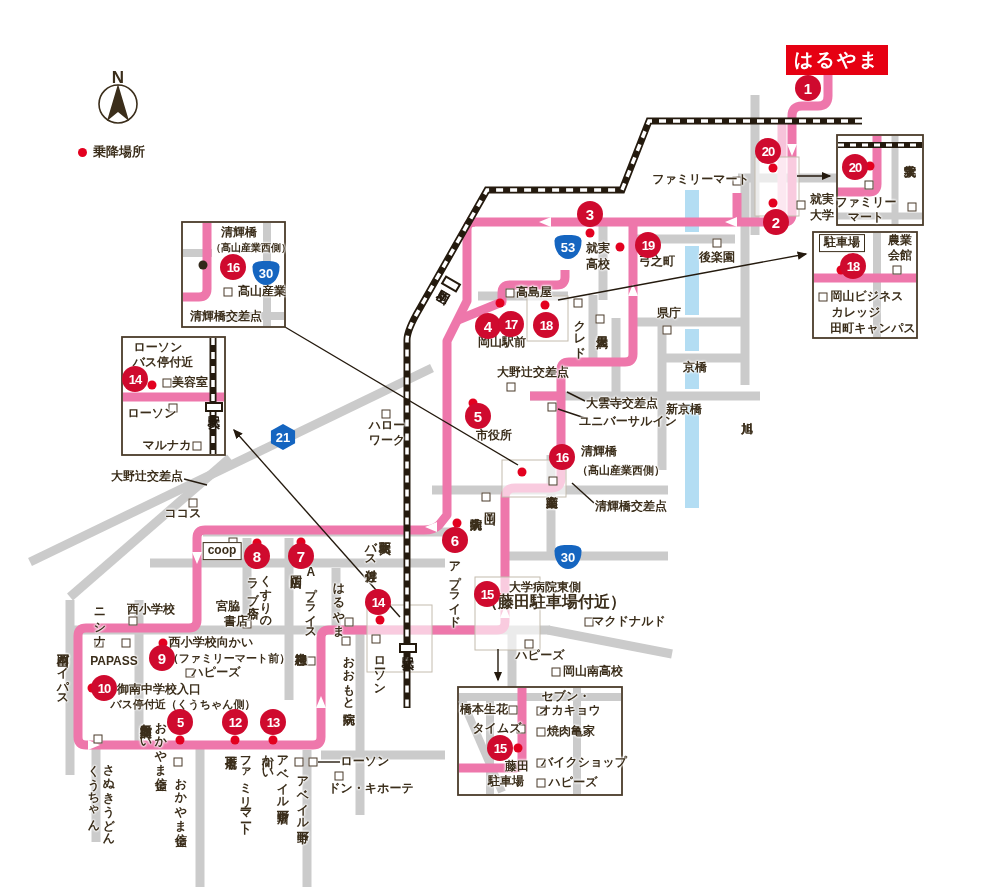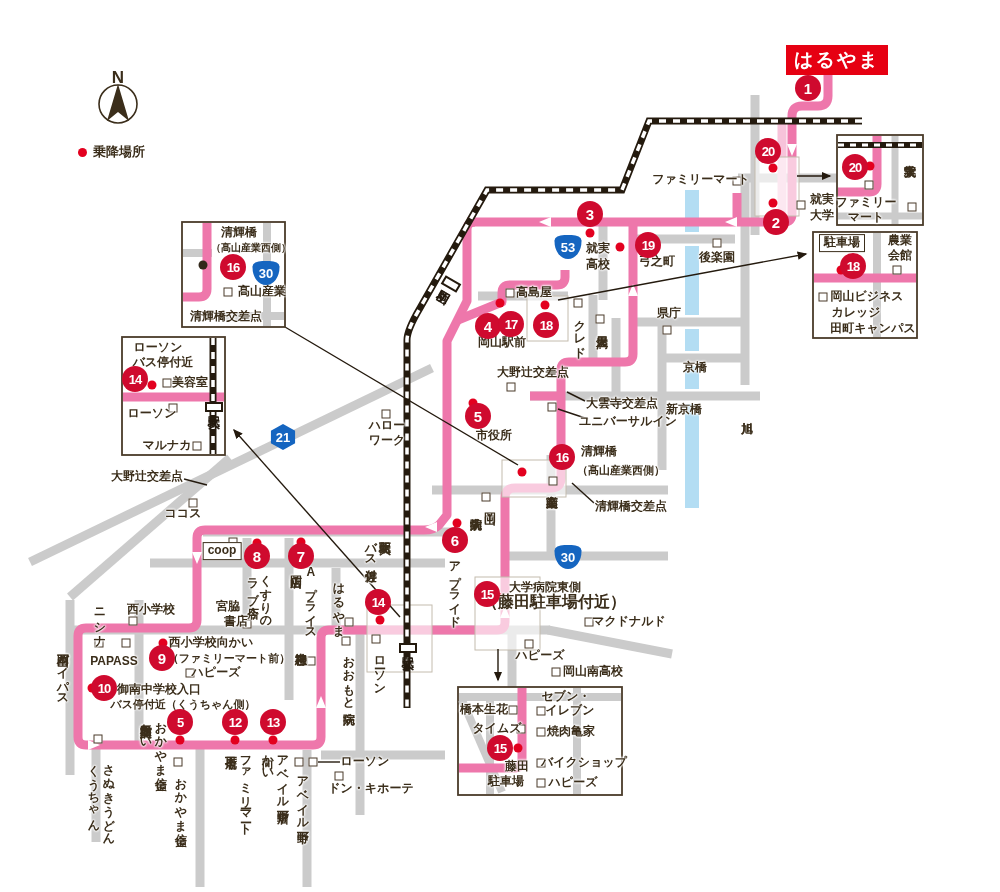--- a/index.html
+++ b/index.html
@@ -314,21 +314,21 @@
       <div class="lbl v" style="left: 489px; top: 503px;">岡山</div>
       <div class="lbl v" style="left: 475px; top: 508px;">大学病院</div>
       <div class="lbl v" style="left: 454px; top: 553px;">アプライド</div>
       <div class="lbl" style="left: 545px; top: 588px;">大学病院東側</div>
       <div class="lbl" style="left: 554px; top: 602px; font-size: 16px;">（藤田駐車場付近）</div>
       <div class="lbl" style="left: 629px; top: 622px;">マクドナルド</div>
       <div class="lbl" style="left: 540px; top: 656px;">ハピーズ</div>
       <div class="lbl" style="left: 593px; top: 672px;">岡山南高校</div>
       <div class="lbl" style="left: 484px; top: 710px;">橋本生花</div>
       <div class="lbl" style="left: 566px; top: 697px;">セブン・</div>
-      <div class="lbl" style="left: 570px; top: 711px;">イレブン</div>
+      <div class="lbl" style="left: 570px; top: 711px;">オカキョウ</div>
       <div class="lbl" style="left: 497px; top: 729px;">タイムズ</div>
       <div class="lbl" style="left: 571px; top: 732px;">焼肉亀家</div>
       <div class="lbl" style="left: 517px; top: 767px;">藤田</div>
       <div class="lbl" style="left: 506px; top: 782px;">駐車場</div>
       <div class="lbl" style="left: 584px; top: 763px;">バイクショップ</div>
       <div class="lbl" style="left: 573px; top: 783px;">ハピーズ</div>
       <div class="lbl v" style="left: 384px; top: 533px;">大元駅西</div>
       <div class="lbl v" style="left: 370px; top: 533px;">バス停付近</div>
       <div class="lbl v" style="left: 338px; top: 575px;">はるやま</div>
       <div class="lbl v" style="left: 379px; top: 648px;">ローソン</div>

